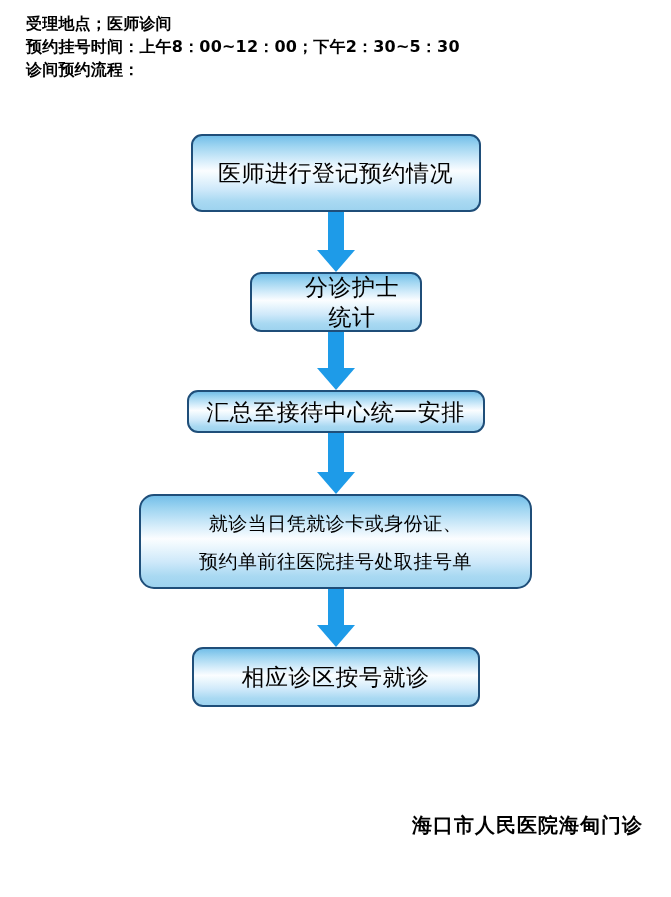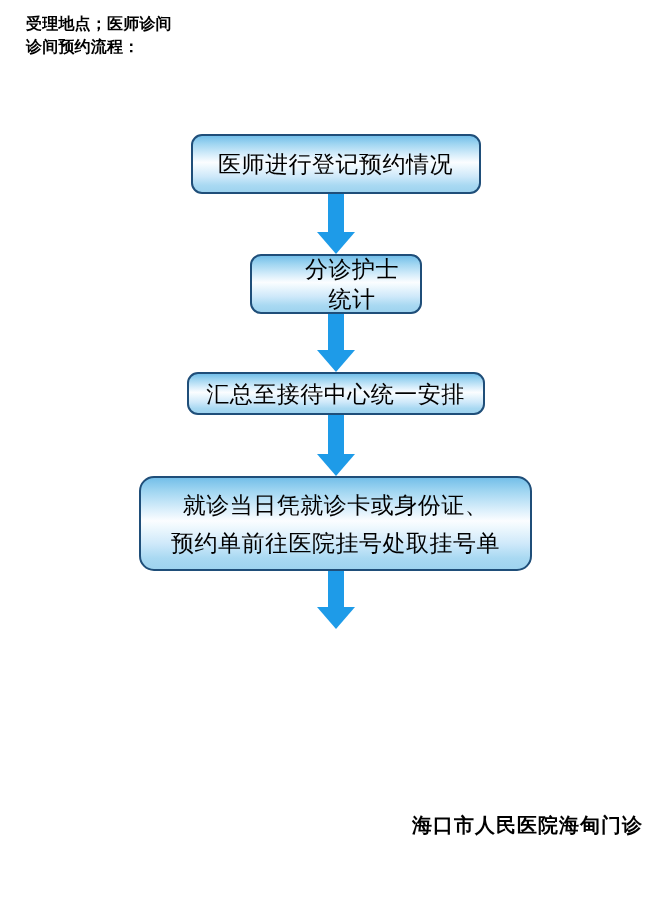--- a/index.html
+++ b/index.html
@@ -69,27 +69,27 @@
     font-weight: normal;
     line-height: 30px;
     color: #000000;
     letter-spacing: 0.5px;
     padding: 0 14px;
     white-space: pre-line;
   }
   .node.wide { border-radius: 15px; }
 
   
-  .n1 { width: 290px; height: 60px; }
+  .n1 { width: 290px; height: 78px; }
   .n2 { width: 172px; height: 60px; padding-left: 33px; }
   .n3 { width: 298px; height: 43px; }
   .n4 { width: 393px; height: 95px; }
   .n5 { width: 288px; height: 60px; }
 
-  .n4 .node-label { line-height: 38px; font-size: 23px; }
+  .n4 .node-label { line-height: 38px; font-size: 19px; }
 
   
   .arrow-row {
     display: flex;
     justify-content: center;
   }
   .arrow {
     position: relative;
     width: 38px;
   }
@@ -132,20 +132,21 @@
     color: #000000;
     white-space: nowrap;
     text-align: center;
   }
 </style>
 </head>
 <body>
 
 <div class="header">
   <div class="header-line">受理地点；医师诊间</div>
+  <div class="header-line">预约挂号时间：上午8：00~12：00；下午2：30~5：30</div>
   <div class="header-line">诊间预约流程：</div>
 </div>
 
 <div class="flow">
 
   <div class="node-row">
     <div class="node n1">
       <span class="node-label">医师进行登记预约情况</span>
     </div>
   </div>
@@ -190,16 +191,21 @@
     </div>
   </div>
 
   <div class="arrow-row">
     <div class="arrow a4">
       <span class="shaft"></span>
       <span class="head"></span>
     </div>
   </div>
 
+  <div class="node-row">
+    <div class="node n5">
+      <span class="node-label">相应诊区按号就诊</span>
+    </div>
+  </div>
 
 </div>
 
 <div class="footer">海口市人民医院海甸门诊</div>
 
 </body></html>

